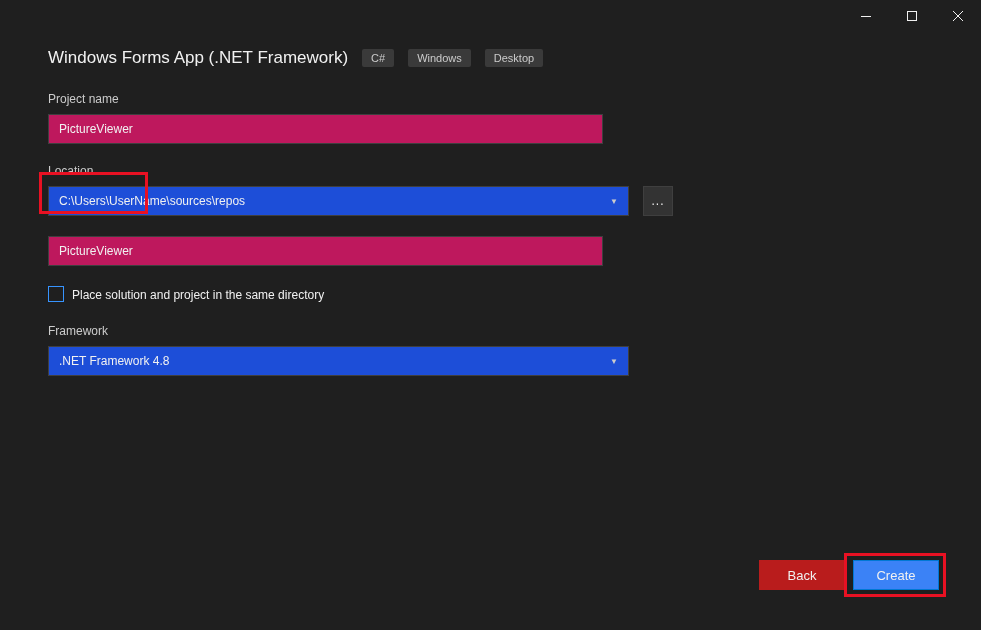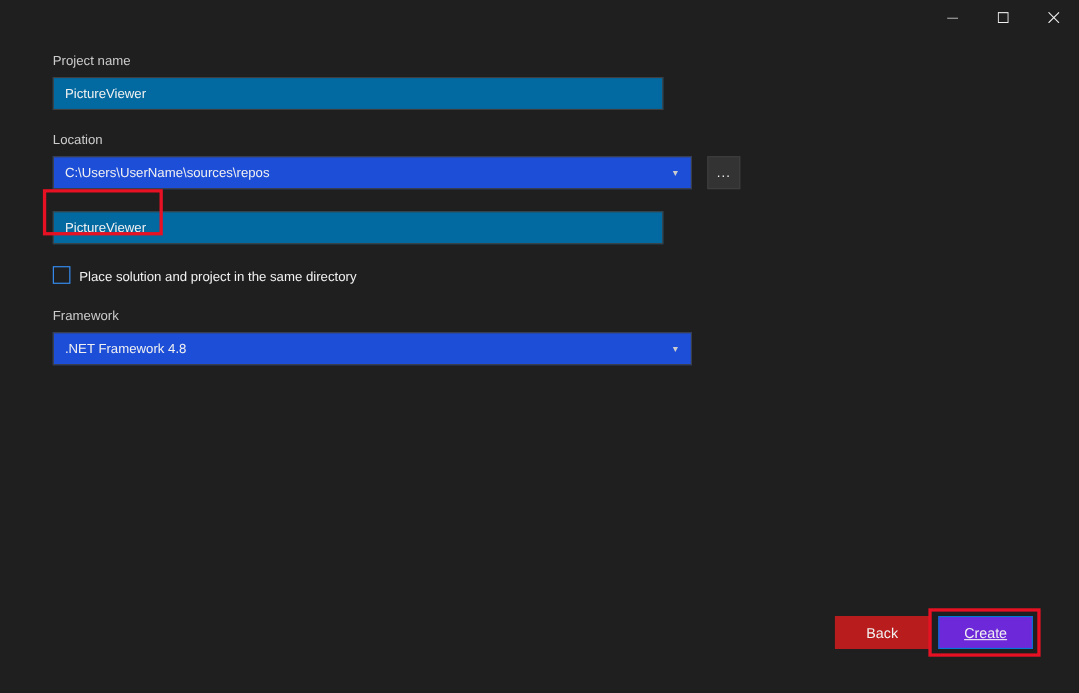--- a/index.html
+++ b/index.html
@@ -79,21 +79,21 @@
       align-items: center;
       justify-content: center;
       font-size: 9px;
       color: #3794ff;
       font-style: italic;
       font-family: Georgia, serif;
     }
     .text-input {
       width: 555px;
       height: 30px;
-      background: #0369a1;
+      background: #be185d;
       border: 1px solid #3f3f3f;
       color: #f1f1f1;
       font-size: 12px;
       padding: 10px 10px;
       outline: none;
     }
     .dropdown {
       width: 581px;
       height: 30px;
       background: #1d4ed8;
@@ -162,24 +162,23 @@
       cursor: pointer;
       display: flex;
       align-items: center;
       justify-content: center;
     }
     .btn-back {
       background: #b91c1c;
       color: #f1f1f1;
     }
     .btn-create {
-      background: #6d28d9;
+      background: #3b82f6;
       color: #f1f1f1;
       border: 1px solid #0078d4;
-      text-decoration: underline;
     }
     .highlight-red {
       border: 3px solid #e81123;
       position: absolute;
     }
     .highlight-projectname {
       left: 39px;
       top: 172px;
       width: 109px;
       height: 42px;
@@ -208,20 +207,26 @@
   <div class="window-control">
     <svg width="10" height="10" viewBox="0 0 10 10">
         <line x1="0" y1="0" x2="10" y2="10" stroke="#f1f1f1" stroke-width="1"></line>
         <line x1="10" y1="0" x2="0" y2="10" stroke="#f1f1f1" stroke-width="1"></line>
       </svg>
   </div>
 </div>
 
 <div class="content">
 
+  <div class="subtitle-row">
+    <span class="subtitle">Windows Forms App (.NET Framework)</span>
+    <span class="tag">C#</span>
+    <span class="tag">Windows</span>
+    <span class="tag">Desktop</span>
+  </div>
 
   <div class="field-group">
     <div class="field-label">Project name</div>
     <input type="text" class="text-input" value="PictureViewer" style="">
   </div>
 
   <div class="field-group">
     <div class="field-label">Location</div>
     <div class="location-row">
       <div class="dropdown">

